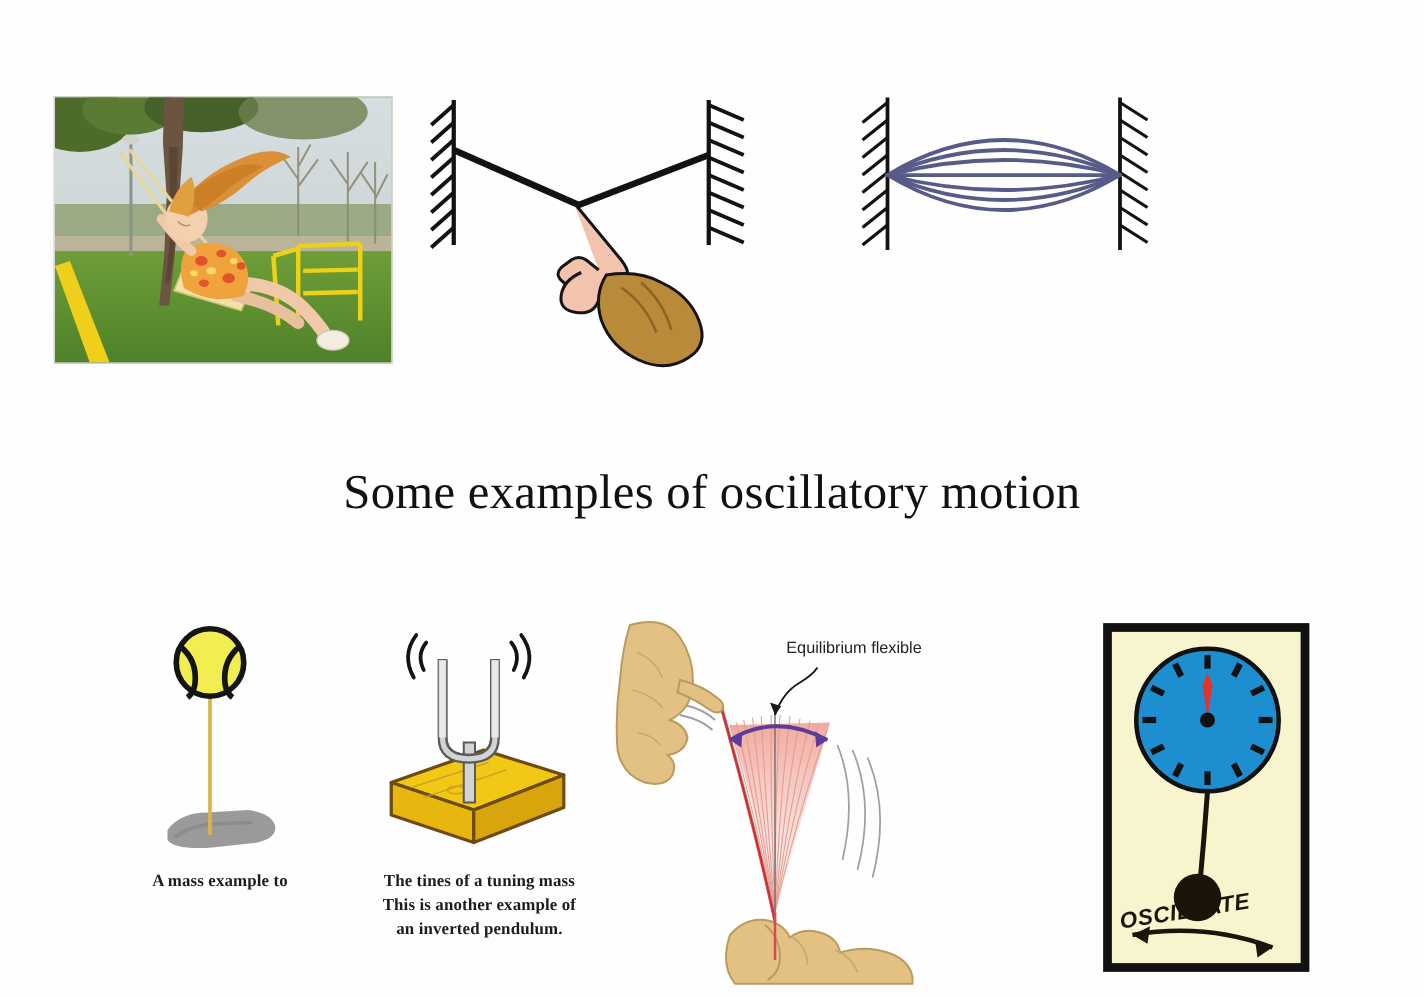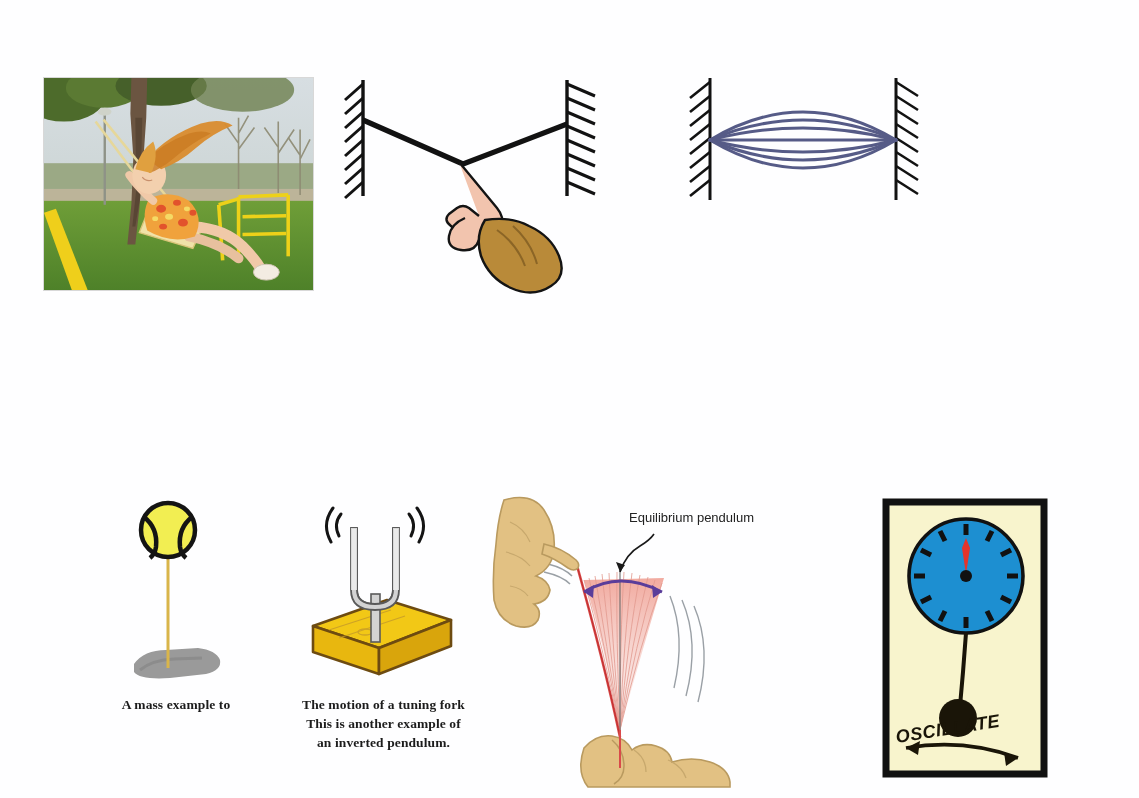--- a/index.html
+++ b/index.html
@@ -263,20 +263,21 @@
         <path d="M32 62 Q125 22 218 62"></path>
         <path d="M32 62 Q125 38 218 62"></path>
         <path d="M32 62 L218 62"></path>
         <path d="M32 62 Q125 86 218 62"></path>
         <path d="M32 62 Q125 102 218 62"></path>
         <path d="M32 62 Q125 118 218 62"></path>
       </g>
     </svg>
   </div>
 
+  <div id="slide-title">Some examples of oscillatory motion</div>
 
   <div class="fig" id="fig-ball" style="left:110px; top:498px; width:135px; height:190px;">
     <svg viewBox="0 0 135 190">
 
       <path d="M24 166 Q34 152 56 152 L88 150 Q106 152 110 162 Q112 172 96 176
                L60 180 Q30 182 24 174 Z" fill="#9a9a9a"></path>
       <path d="M30 172 Q42 162 64 161 L92 160" stroke="#8c8c8c" stroke-width="3" fill="none"></path>
 
       <line x1="58" y1="48" x2="58" y2="170" stroke="#d9b54a" stroke-width="3"></line>
 
@@ -384,21 +385,21 @@
                Q178 258 180 270 Q200 264 218 270 Q236 276 238 290 L238 295
                L96 295 Q84 280 92 256 Z" fill="#e2c183" stroke="#b99a5f" stroke-width="1.6"></path>
       <path d="M120 248 Q132 258 132 274 Q132 286 122 292" fill="none" stroke="#b99a5f" stroke-width="1.5"></path>
       <path d="M142 258 Q154 266 154 280" fill="none" stroke="#c7a86d" stroke-width="1.3"></path>
       <path d="M176 268 Q190 274 194 286" fill="none" stroke="#c7a86d" stroke-width="1.3"></path>
 
       <line x1="128" y1="238" x2="128" y2="276" stroke="#d94a4a" stroke-width="2"></line>
     </svg>
   </div>
 
-  <div id="equilibrium-label">Equilibrium pendulum</div>
+  <div id="equilibrium-label">Equilibrium flexible</div>
 
   <div class="fig" id="fig-clock" style="left:884px; top:500px; width:162px; height:276px;">
     <svg viewBox="0 0 162 276">
 
       <rect x="2" y="2" width="158" height="272" fill="#f8f4cd" stroke="#111111" stroke-width="7"></rect>
       <rect x="9" y="9" width="144" height="258" fill="#f8f4cd" stroke="#f8f4cd" stroke-width="2"></rect>
 
       <circle cx="82" cy="76" r="57" fill="#1d8fd1" stroke="#111111" stroke-width="3.6"></circle>
 
       <g stroke="#111111" stroke-width="5" stroke-linecap="butt">
@@ -429,18 +430,18 @@
     </svg>
   </div>
 
   <div id="oscillate-word">OSCILLATE</div>
 
   <div class="caption" id="caption-pendulum">
     <div>A mass example to</div>
   </div>
 
   <div class="caption" id="caption-fork">
-    <div>The motion of a tuning fork</div>
+    <div>The tines of a tuning mass</div>
     <div>This is another example of</div>
     <div>an inverted pendulum.</div>
   </div>
 
 </div>
 
 </body></html>

